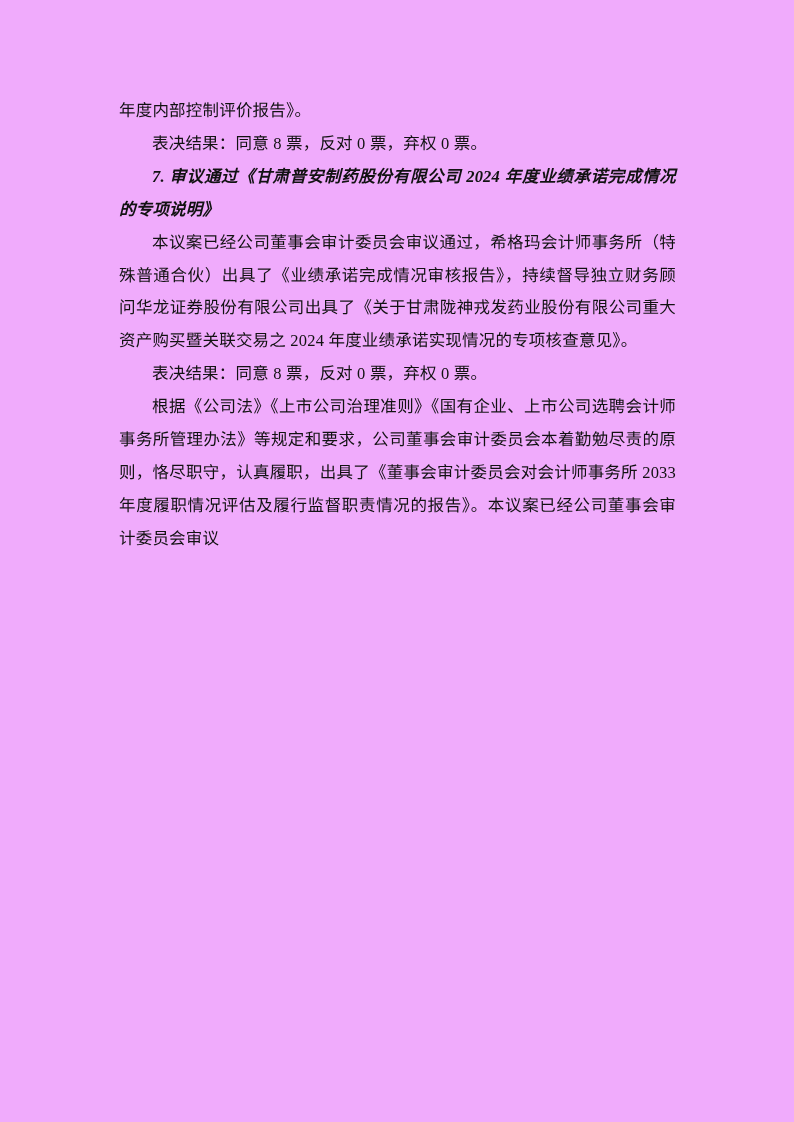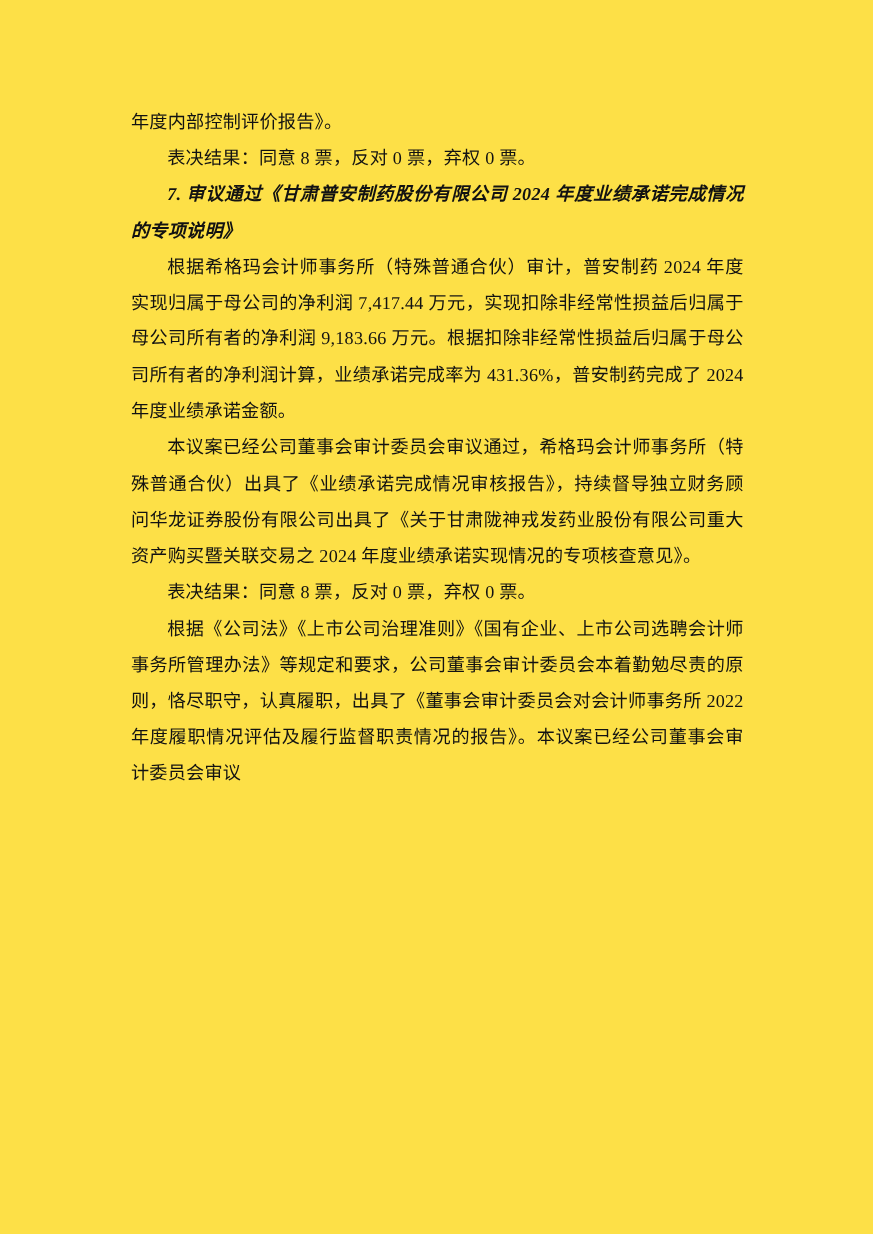--- a/index.html
+++ b/index.html
@@ -5,21 +5,21 @@
     html, body {
       margin: 0;
       padding: 0;
       background: #ffffff;
     }
     .page {
       position: relative;
       width: 794px;
       height: 1122px;
       margin: 0 auto;
-      background: #fde047;
+      background: #f0abfc;
       box-sizing: border-box;
       padding: 95px 118px 0 119px;
       overflow: hidden;
       font-family: "Liberation Serif", "DejaVu Serif", serif;
       color: #121212;
     }
     .doc-body p {
       margin: 0;
       padding: 0;
       font-size: 16.5px;
@@ -39,18 +39,17 @@
     }
   </style>
 </head>
 <body>
 
 <div class="page">
   <div class="doc-body">
     <p class="no-indent">年度内部控制评价报告》。</p>
     <p class="indent">表决结果：同意 8 票，反对 0 票，弃权 0 票。</p>
     <p class="indent heading">7. 审议通过《甘肃普安制药股份有限公司 2024 年度业绩承诺完成情况的专项说明》</p>
-    <p class="indent">根据希格玛会计师事务所（特殊普通合伙）审计，普安制药 2024 年度实现归属于母公司的净利润 7,417.44 万元，实现扣除非经常性损益后归属于母公司所有者的净利润 9,183.66 万元。根据扣除非经常性损益后归属于母公司所有者的净利润计算，业绩承诺完成率为 431.36%，普安制药完成了 2024 年度业绩承诺金额。</p>
     <p class="indent">本议案已经公司董事会审计委员会审议通过，希格玛会计师事务所（特殊普通合伙）出具了《业绩承诺完成情况审核报告》，持续督导独立财务顾问华龙证券股份有限公司出具了《关于甘肃陇神戎发药业股份有限公司重大资产购买暨关联交易之 2024 年度业绩承诺实现情况的专项核查意见》。</p>
     <p class="indent">表决结果：同意 8 票，反对 0 票，弃权 0 票。</p>
-    <p class="indent">根据《公司法》《上市公司治理准则》《国有企业、上市公司选聘会计师事务所管理办法》等规定和要求，公司董事会审计委员会本着勤勉尽责的原则，恪尽职守，认真履职，出具了《董事会审计委员会对会计师事务所 2022 年度履职情况评估及履行监督职责情况的报告》。本议案已经公司董事会审计委员会审议</p>
+    <p class="indent">根据《公司法》《上市公司治理准则》《国有企业、上市公司选聘会计师事务所管理办法》等规定和要求，公司董事会审计委员会本着勤勉尽责的原则，恪尽职守，认真履职，出具了《董事会审计委员会对会计师事务所 2033 年度履职情况评估及履行监督职责情况的报告》。本议案已经公司董事会审计委员会审议</p>
   </div>
 </div>
 
 </body></html>

